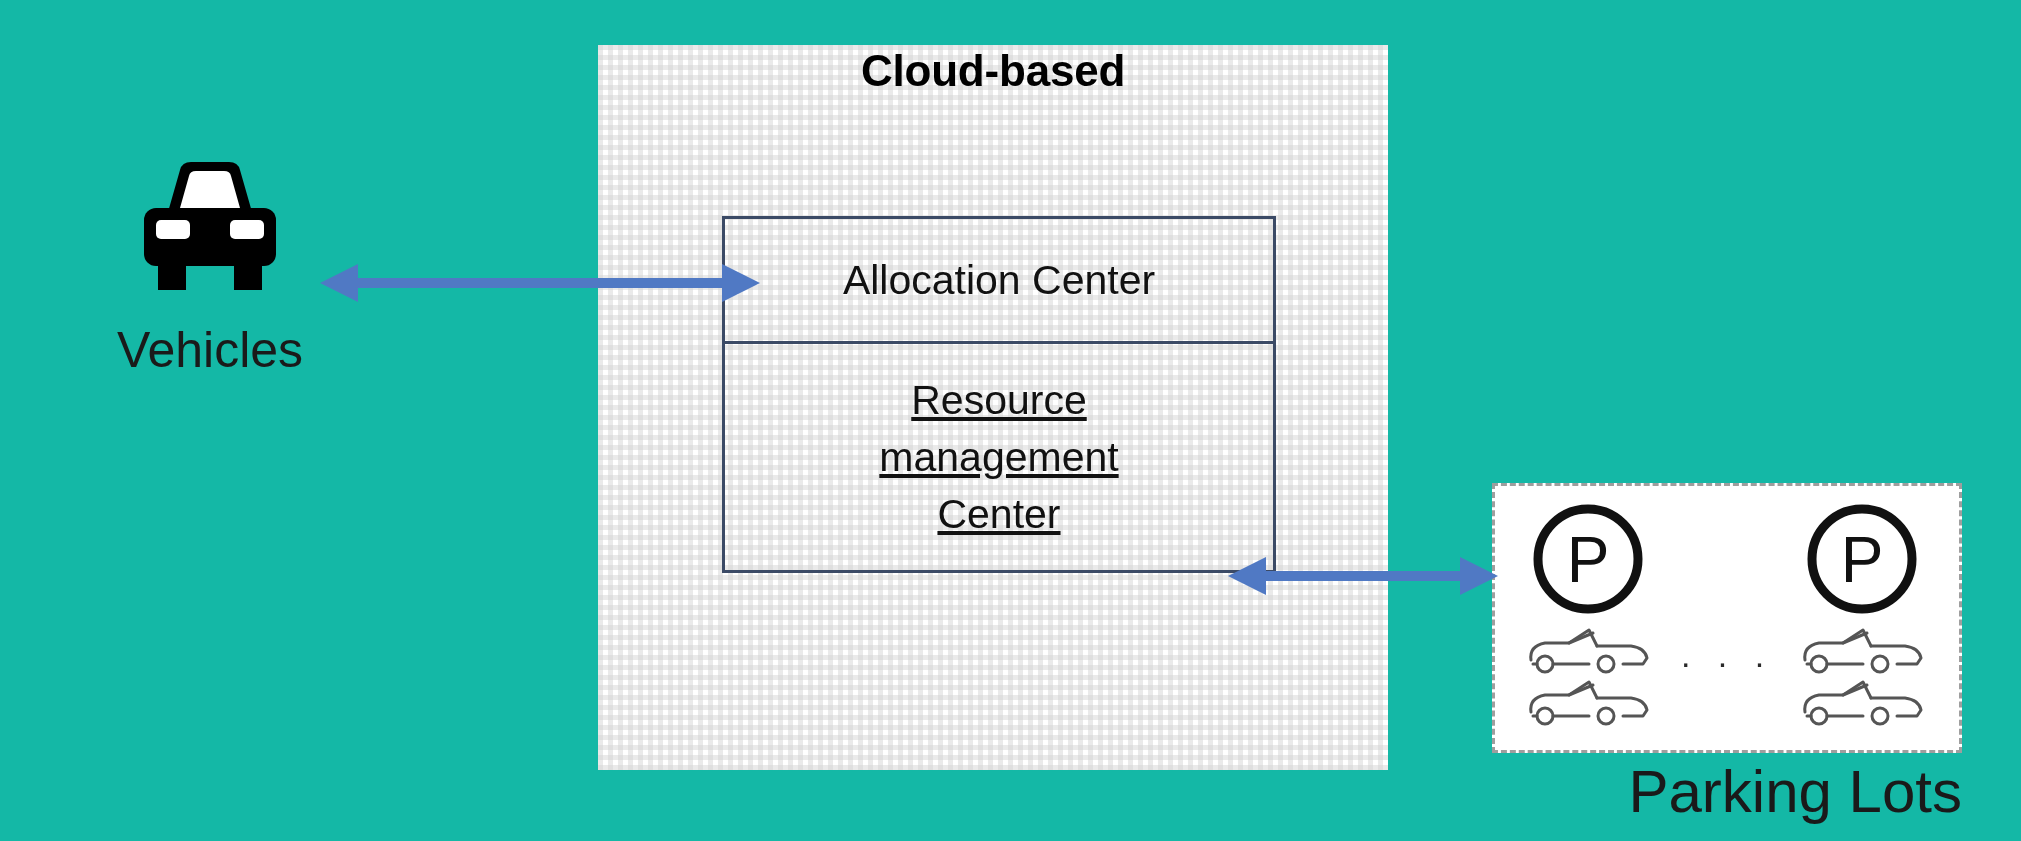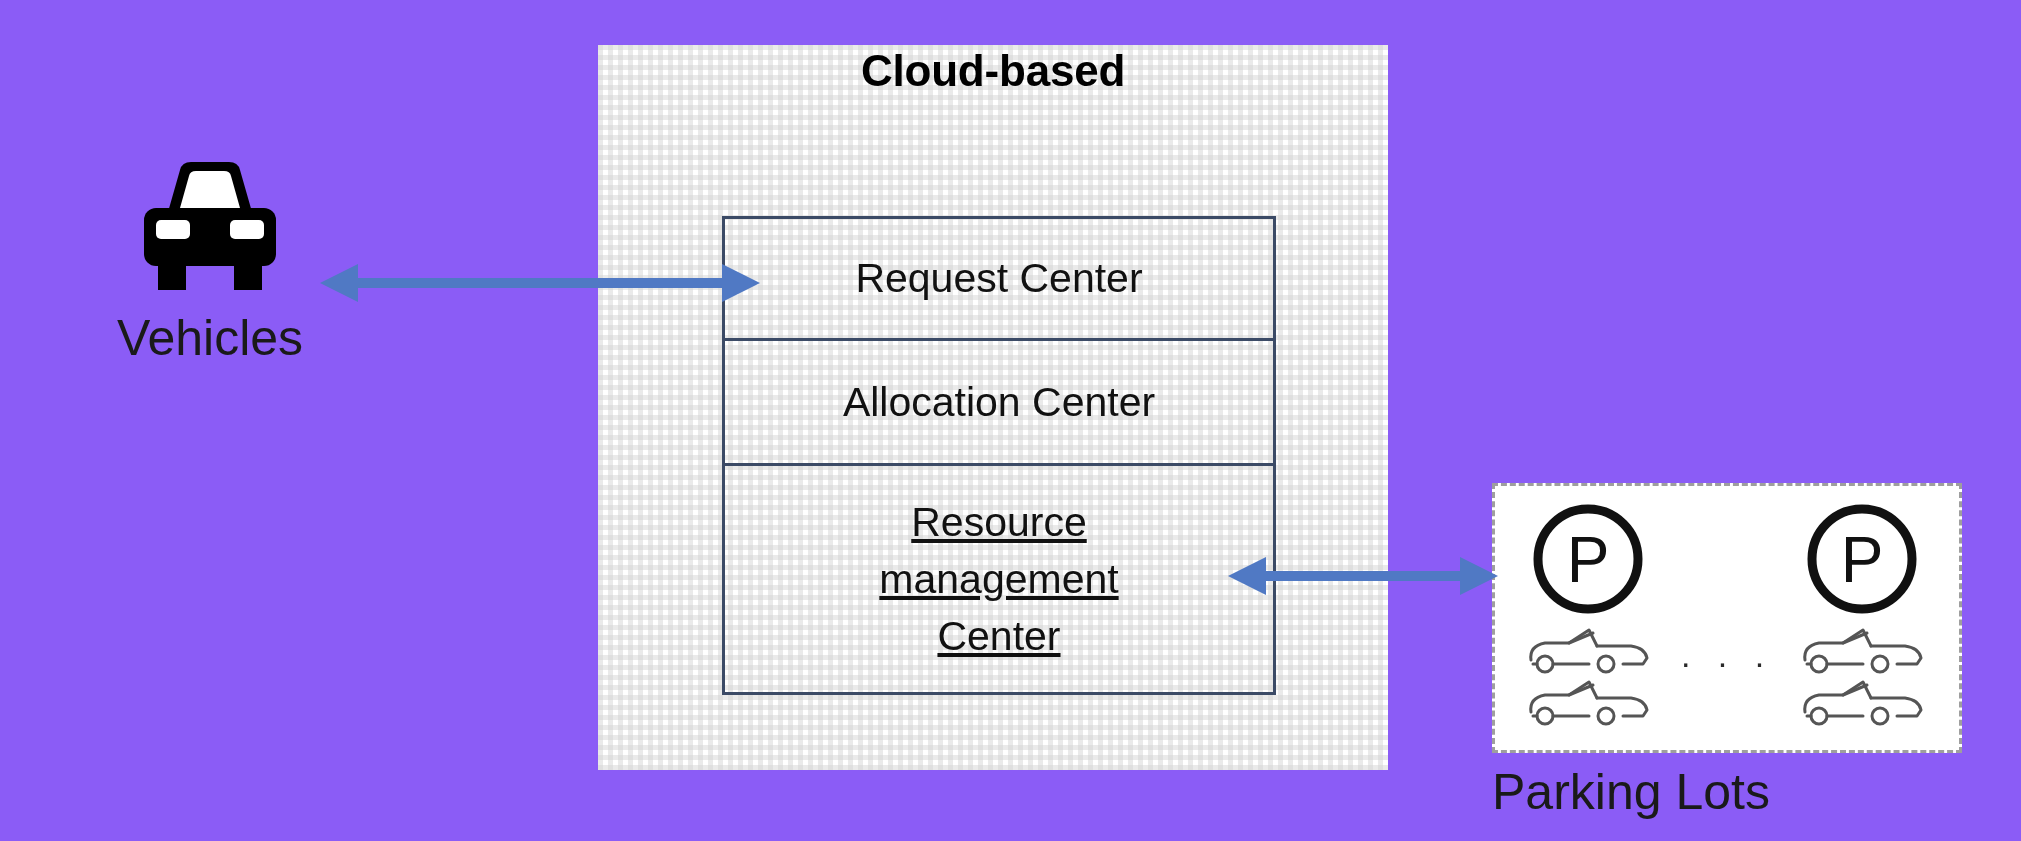--- a/index.html
+++ b/index.html
@@ -9,21 +9,21 @@
   }
   body {
     font-family: "Liberation Sans", sans-serif;
     -webkit-font-smoothing: antialiased;
   }
 
   #canvas {
     position: relative;
     width: 2021px;
     height: 841px;
-    background: #8b5cf6;
+    background: #14b8a6;
     overflow: hidden;
   }
 
   
   #cloud-panel {
     position: absolute;
     left: 598px;
     top: 45px;
     width: 790px;
     height: 725px;
@@ -92,21 +92,21 @@
   
   #vehicle-group {
     position: absolute;
     left: 60px;
     top: 150px;
     width: 300px;
     text-align: center;
   }
   #vehicle-icon { display:block; margin: 0 auto; }
   #vehicle-label {
-    margin-top: 8px;
+    margin-top: 20px;
     font-size: 50px;
     line-height: 60px;
     color: #1a1a1a;
   }
 
   
   .arrow-svg { position: absolute; z-index: 7; }
   #arrow-left-svg  { left: 320px;  top: 252px; }
   #arrow-right-svg { left: 1228px; top: 545px; }
 
@@ -140,41 +140,38 @@
     left: 0; right: 0;
     top: 152px;
     text-align: center;
     font-size: 34px;
     letter-spacing: 9px;
     color: #2a2a2a;
     line-height: 34px;
   }
   #parking-label {
     margin-top: 10px;
-    text-align: left;
-    font-size: 50px;
+    text-align: right;
+    font-size: 60px;
     line-height: 58px;
     color: #1a1a1a;
   }
 </style>
 </head>
 <body>
 
 <div id="canvas">
 
   <div id="cloud-panel"></div>
 
   <div id="cloud-title">
     <span class="ln">Cloud-based</span>
   </div>
 
   <div id="center-stack">
-    <div id="box-request" class="center-box">
-      <span class="txt">Request Center</span>
-    </div>
     <div id="box-allocation" class="center-box">
       <span class="txt">Allocation Center</span>
     </div>
     <div id="box-resource" class="center-box">
       <span class="txt">Resource
 management
 Center</span>
     </div>
   </div>
 

